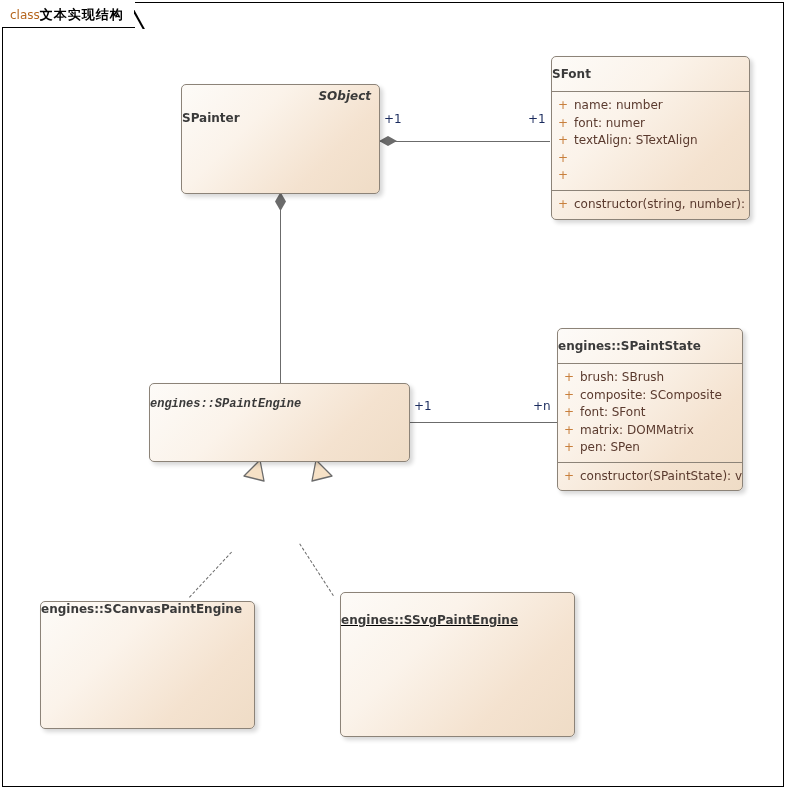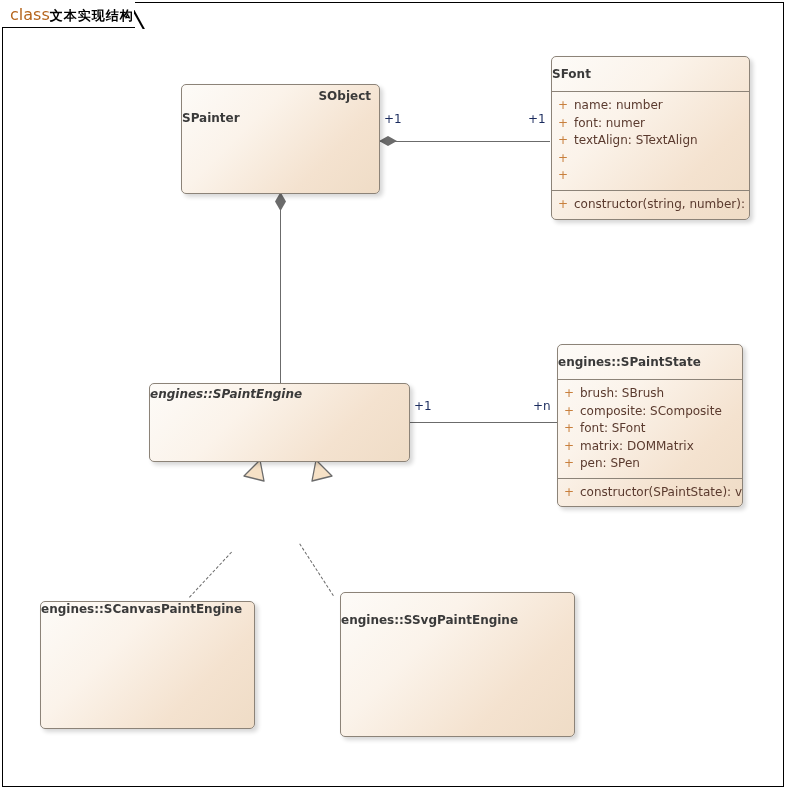--- a/index.html
+++ b/index.html
@@ -34,21 +34,21 @@
     position: absolute;
     left: 8px;
     top: 4px;
     font-size: 12px;
     line-height: 18px;
     white-space: nowrap;
   }
   .frame-tab-label .kw {
     color: #b5651d;
     font-family: "DejaVu Sans", "Liberation Sans", sans-serif;
-    font-size: 16px;
+    font-size: 12px;
   }
   .frame-tab-label .cn {
     color: #000000;
     font-weight: bold;
     font-size: 13px;
     letter-spacing: 1px;
   }
 
   
   .uml-class {
@@ -64,20 +64,21 @@
     position: relative;
     text-align: left;
     color: #3a3a3a;
     font-weight: bold;
     font-size: 12px;
   }
   .cls-header .stereotype {
     position: absolute;
     right: 8px;
     top: 4px;
+    font-style: italic;
     font-weight: bold;
     font-size: 12px;
     color: #3a3a3a;
   }
   .cls-name {
     display: block;
   }
   .cls-name.abstract {
     font-style: italic;
   }
@@ -222,26 +223,26 @@
     <div class="divider"></div>
     <div class="cls-section">
       <div class="member">
         <span class="vis">+</span>
         <span class="mtext">constructor(string, number): void</span>
       </div>
     </div>
   </div>
 
   <div class="uml-class" style="left:149px; top:383px; width:261px; height:79px;">
-    <div class="cls-header" style="padding-top:3px;">
+    <div class="cls-header" style="padding-top:13px;font-family:Liberation Mono, monospace;">
       <span class="cls-name abstract">engines::SPaintEngine</span>
     </div>
   </div>
 
-  <div class="uml-class" style="left:557px; top:344px; width:186px; height:163px;">
+  <div class="uml-class" style="left:557px; top:328px; width:186px; height:163px;">
     <div class="cls-header" style="padding:10px 0 10px 0;">
       <span class="cls-name">engines::SPaintState</span>
     </div>
     <div class="divider"></div>
     <div class="cls-section">
       <div class="member">
         <span class="vis">+</span>
         <span class="mtext">brush: SBrush</span>
       </div>
       <div class="member">
@@ -269,19 +270,19 @@
       </div>
     </div>
   </div>
 
   <div class="uml-class" style="left:40px; top:601px; width:215px; height:128px;">
     <div class="cls-header" style="">
       <span class="cls-name">engines::SCanvasPaintEngine</span>
     </div>
   </div>
 
-  <div class="uml-class" style="left:340px; top:592px; width:235px; height:145px;">
+  <div class="uml-class" style="left:340px; top:592px; width:235px; height:145px;text-decoration:underline;">
     <div class="cls-header" style="padding-top:20px;">
       <span class="cls-name">engines::SSvgPaintEngine</span>
     </div>
   </div>
 
 </div>
 
 </body></html>

